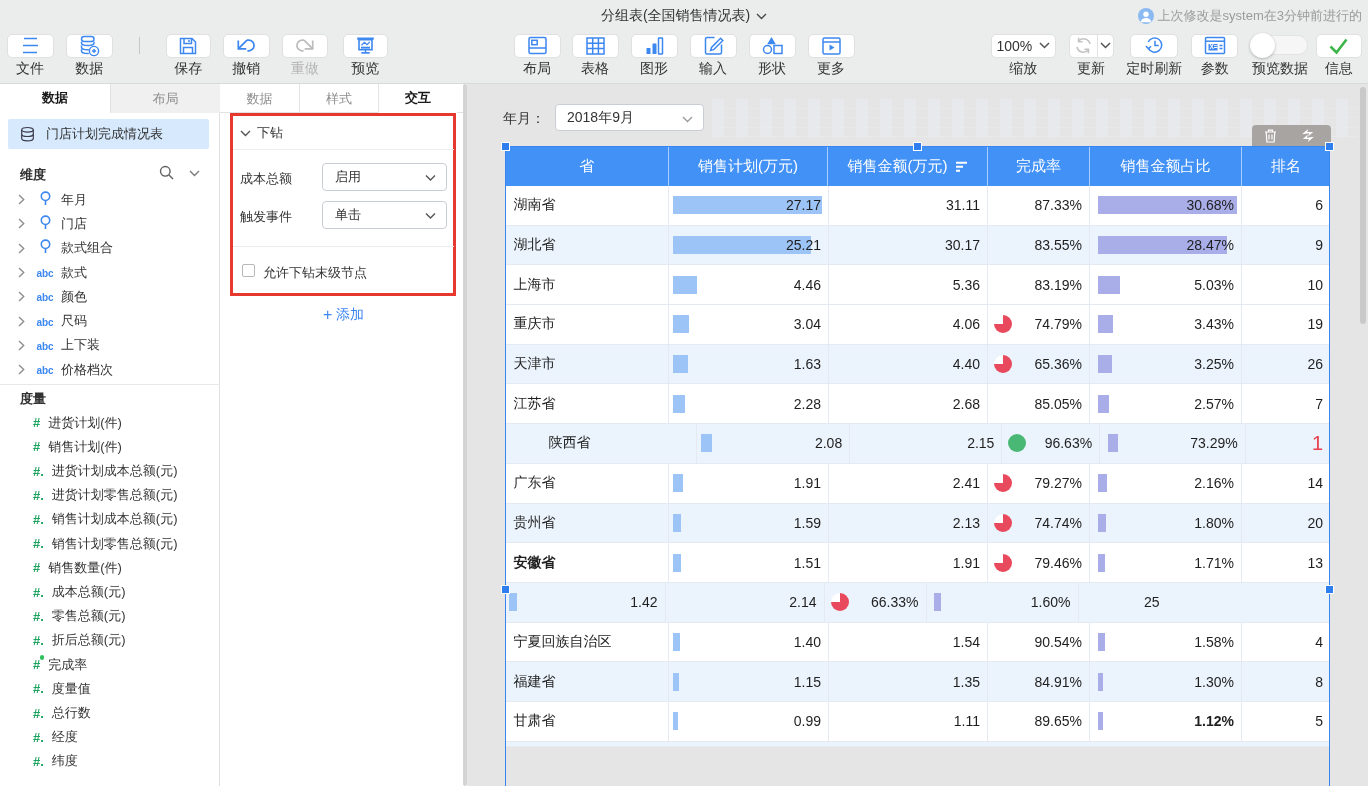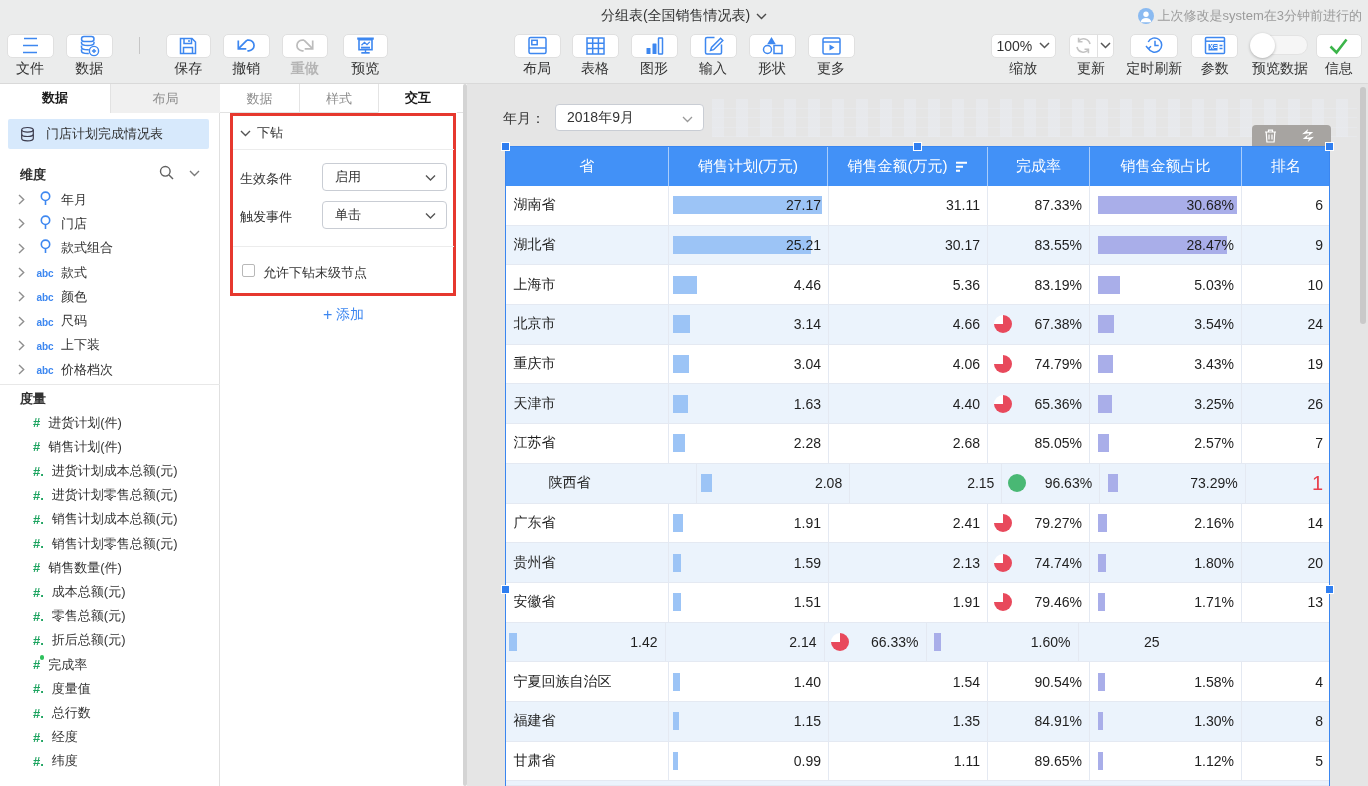--- a/index.html
+++ b/index.html
@@ -126,21 +126,21 @@
     <div class="tlabel " style="left:201.25px;width:90px;">撤销</div>
     <div class="tbox" style="left:282px;width:45.5px;">
       <svg width="20" height="15" viewBox="0 0 20 15">
         <g stroke="#bcbcbc" stroke-width="1.7" fill="none">
           <path d="M17.7 2.6v8.3h-8"></path>
           <path d="M17.5 10.7L9 2.2"></path>
           <path d="M9 2.2H7.3a5.3 5.3 0 0 0-.1 10.6l1.4.1"></path>
         </g>
       </svg>
     </div>
-    <div class="tlabel dis" style="left:259.75px;width:90px;font-weight:bold;">重做</div>
+    <div class="tlabel dis" style="left:259.75px;width:90px;">重做</div>
     <div class="tbox" style="left:342.5px;width:45.5px;">
       <svg width="19" height="17" viewBox="0 0 19 17">
         <rect x="1.2" y="0.5" width="16.6" height="2.2" fill="#3d87f0"></rect>
         <rect x="3" y="2.7" width="13" height="10" fill="none" stroke="#3d87f0" stroke-width="1.6"></rect>
         <path d="M5.5 8.3l3-3 2.5 2.4 2.8-2.8" stroke="#3d87f0" stroke-width="1.3" fill="none"></path>
         <rect x="5" y="9.7" width="9" height="1.9" fill="#3d87f0"></rect>
         <path d="M9.5 12.7v2.4" stroke="#3d87f0" stroke-width="1.4"></path>
         <rect x="5.3" y="15" width="8.4" height="1.7" fill="#3d87f0"></rect>
       </svg>
     </div>
@@ -447,21 +447,21 @@
   <div class="abs tabrow">
     <div class="tab" style="left:0;width:79px;">数据</div>
     <div class="tab" style="left:79px;width:79px;border-left:1px solid #e4e4e4;">样式</div>
     <div class="tab on" style="left:158px;width:79px;border-left:1px solid #e4e4e4;">交互</div>
   </div>
   <div class="abs redbox"></div>
   <div class="abs lbl13" style="left:20px;top:40px;"><svg width="11" height="7" style="margin-right:6px;">
         <path d="M1 1l4.5 4.5L10 1" stroke="#555" stroke-width="1.4" fill="none"></path>
       </svg>下钻</div>
   <div class="abs" style="left:13px;top:65px;width:221px;border-top:1px solid #ececec;"></div>
-  <div class="abs lbl13" style="left:20px;top:86px;">生效条件</div>
+  <div class="abs lbl13" style="left:20px;top:86px;">成本总额</div>
   <div class="abs sel" style="left:102px;top:79px;width:125px;height:28px;padding-left:12px;">启用<span class="arr"><svg width="11" height="7">
           <path d="M1 1l4.5 4.5L10 1" stroke="#555" stroke-width="1.4" fill="none"></path>
         </svg></span></div>
   <div class="abs lbl13" style="left:20px;top:124px;">触发事件</div>
   <div class="abs sel" style="left:102px;top:117px;width:125px;height:28px;padding-left:12px;">单击<span class="arr"><svg width="11" height="7">
           <path d="M1 1l4.5 4.5L10 1" stroke="#555" stroke-width="1.4" fill="none"></path>
         </svg></span></div>
   <div class="abs" style="left:13px;top:162px;width:221px;border-top:1px solid #ececec;"></div>
   <div class="abs" style="left:22px;top:180px;width:13px;height:13px;border:1px solid #b8b8b8;border-radius:2px;background:#fff;"></div>
   <div class="abs lbl13" style="left:43px;top:180px;">允许下钻末级节点</div>
@@ -541,34 +541,20 @@
           <span style="position:relative;">4.46</span>
         </div>
     <div class="cell num" style="width:159px;">5.36</div>
     <div class="cell num" style="width:102px;">83.19%</div>
     <div class="cell num" style="width:152px;">
           <span class="bar pbar" style="width:22.8px;"></span>
           <span style="position:relative;">5.03%</span>
         </div>
     <div class="cell num" style="width:88px;">10</div>
   </div>
-      <div class="row alt">
-    <div class="cell" style="width:163.5px;padding-left:8px;">北京市</div>
-    <div class="cell num" style="width:160px;">
-          <span class="bar sbar" style="width:17.2px;"></span>
-          <span style="position:relative;">3.14</span>
-        </div>
-    <div class="cell num" style="width:159px;">4.66</div>
-    <div class="cell num" style="width:102px;"><span class="pie red"></span>67.38%</div>
-    <div class="cell num" style="width:152px;">
-          <span class="bar pbar" style="width:16.0px;"></span>
-          <span style="position:relative;">3.54%</span>
-        </div>
-    <div class="cell num" style="width:88px;">24</div>
-  </div>
       <div class="row">
     <div class="cell" style="width:163.5px;padding-left:8px;">重庆市</div>
     <div class="cell num" style="width:160px;">
           <span class="bar sbar" style="width:16.7px;"></span>
           <span style="position:relative;">3.04</span>
         </div>
     <div class="cell num" style="width:159px;">4.06</div>
     <div class="cell num" style="width:102px;"><span class="pie red"></span>74.79%</div>
     <div class="cell num" style="width:152px;">
           <span class="bar pbar" style="width:15.5px;"></span>
@@ -642,21 +628,21 @@
         </div>
     <div class="cell num" style="width:159px;">2.13</div>
     <div class="cell num" style="width:102px;"><span class="pie red"></span>74.74%</div>
     <div class="cell num" style="width:152px;">
           <span class="bar pbar" style="width:8.2px;"></span>
           <span style="position:relative;">1.80%</span>
         </div>
     <div class="cell num" style="width:88px;">20</div>
   </div>
       <div class="row">
-    <div class="cell" style="width:163.5px;padding-left:8px;">安徽省</div>
+    <div class="cell" style="width:163.5px;padding-left:8px;font-weight:bold;">安徽省</div>
     <div class="cell num" style="width:160px;">
           <span class="bar sbar" style="width:8.3px;"></span>
           <span style="position:relative;">1.51</span>
         </div>
     <div class="cell num" style="width:159px;">1.91</div>
     <div class="cell num" style="width:102px;"><span class="pie red"></span>79.46%</div>
     <div class="cell num" style="width:152px;">
           <span class="bar pbar" style="width:7.7px;"></span>
           <span style="position:relative;">1.71%</span>
         </div>
@@ -704,21 +690,21 @@
     <div class="cell num" style="width:88px;">8</div>
   </div>
       <div class="row">
     <div class="cell" style="width:163.5px;padding-left:8px;">甘肃省</div>
     <div class="cell num" style="width:160px;">
           <span class="bar sbar" style="width:5.4px;"></span>
           <span style="position:relative;">0.99</span>
         </div>
     <div class="cell num" style="width:159px;">1.11</div>
     <div class="cell num" style="width:102px;">89.65%</div>
-    <div class="cell num" style="width:152px;">
+    <div class="cell num" style="width:152px;font-weight:bold;">
           <span class="bar pbar" style="width:5.1px;"></span>
           <span style="position:relative;">1.12%</span>
         </div>
     <div class="cell num" style="width:88px;">5</div>
   </div>
       <div class="row alt" style="height:5px;"></div>
     </div>
 
   <div class="abs" style="left:38px;top:61.5px;width:825px;height:641px;border:1.5px solid #3a86f0;border-bottom:none;pointer-events:none;"></div>
 

